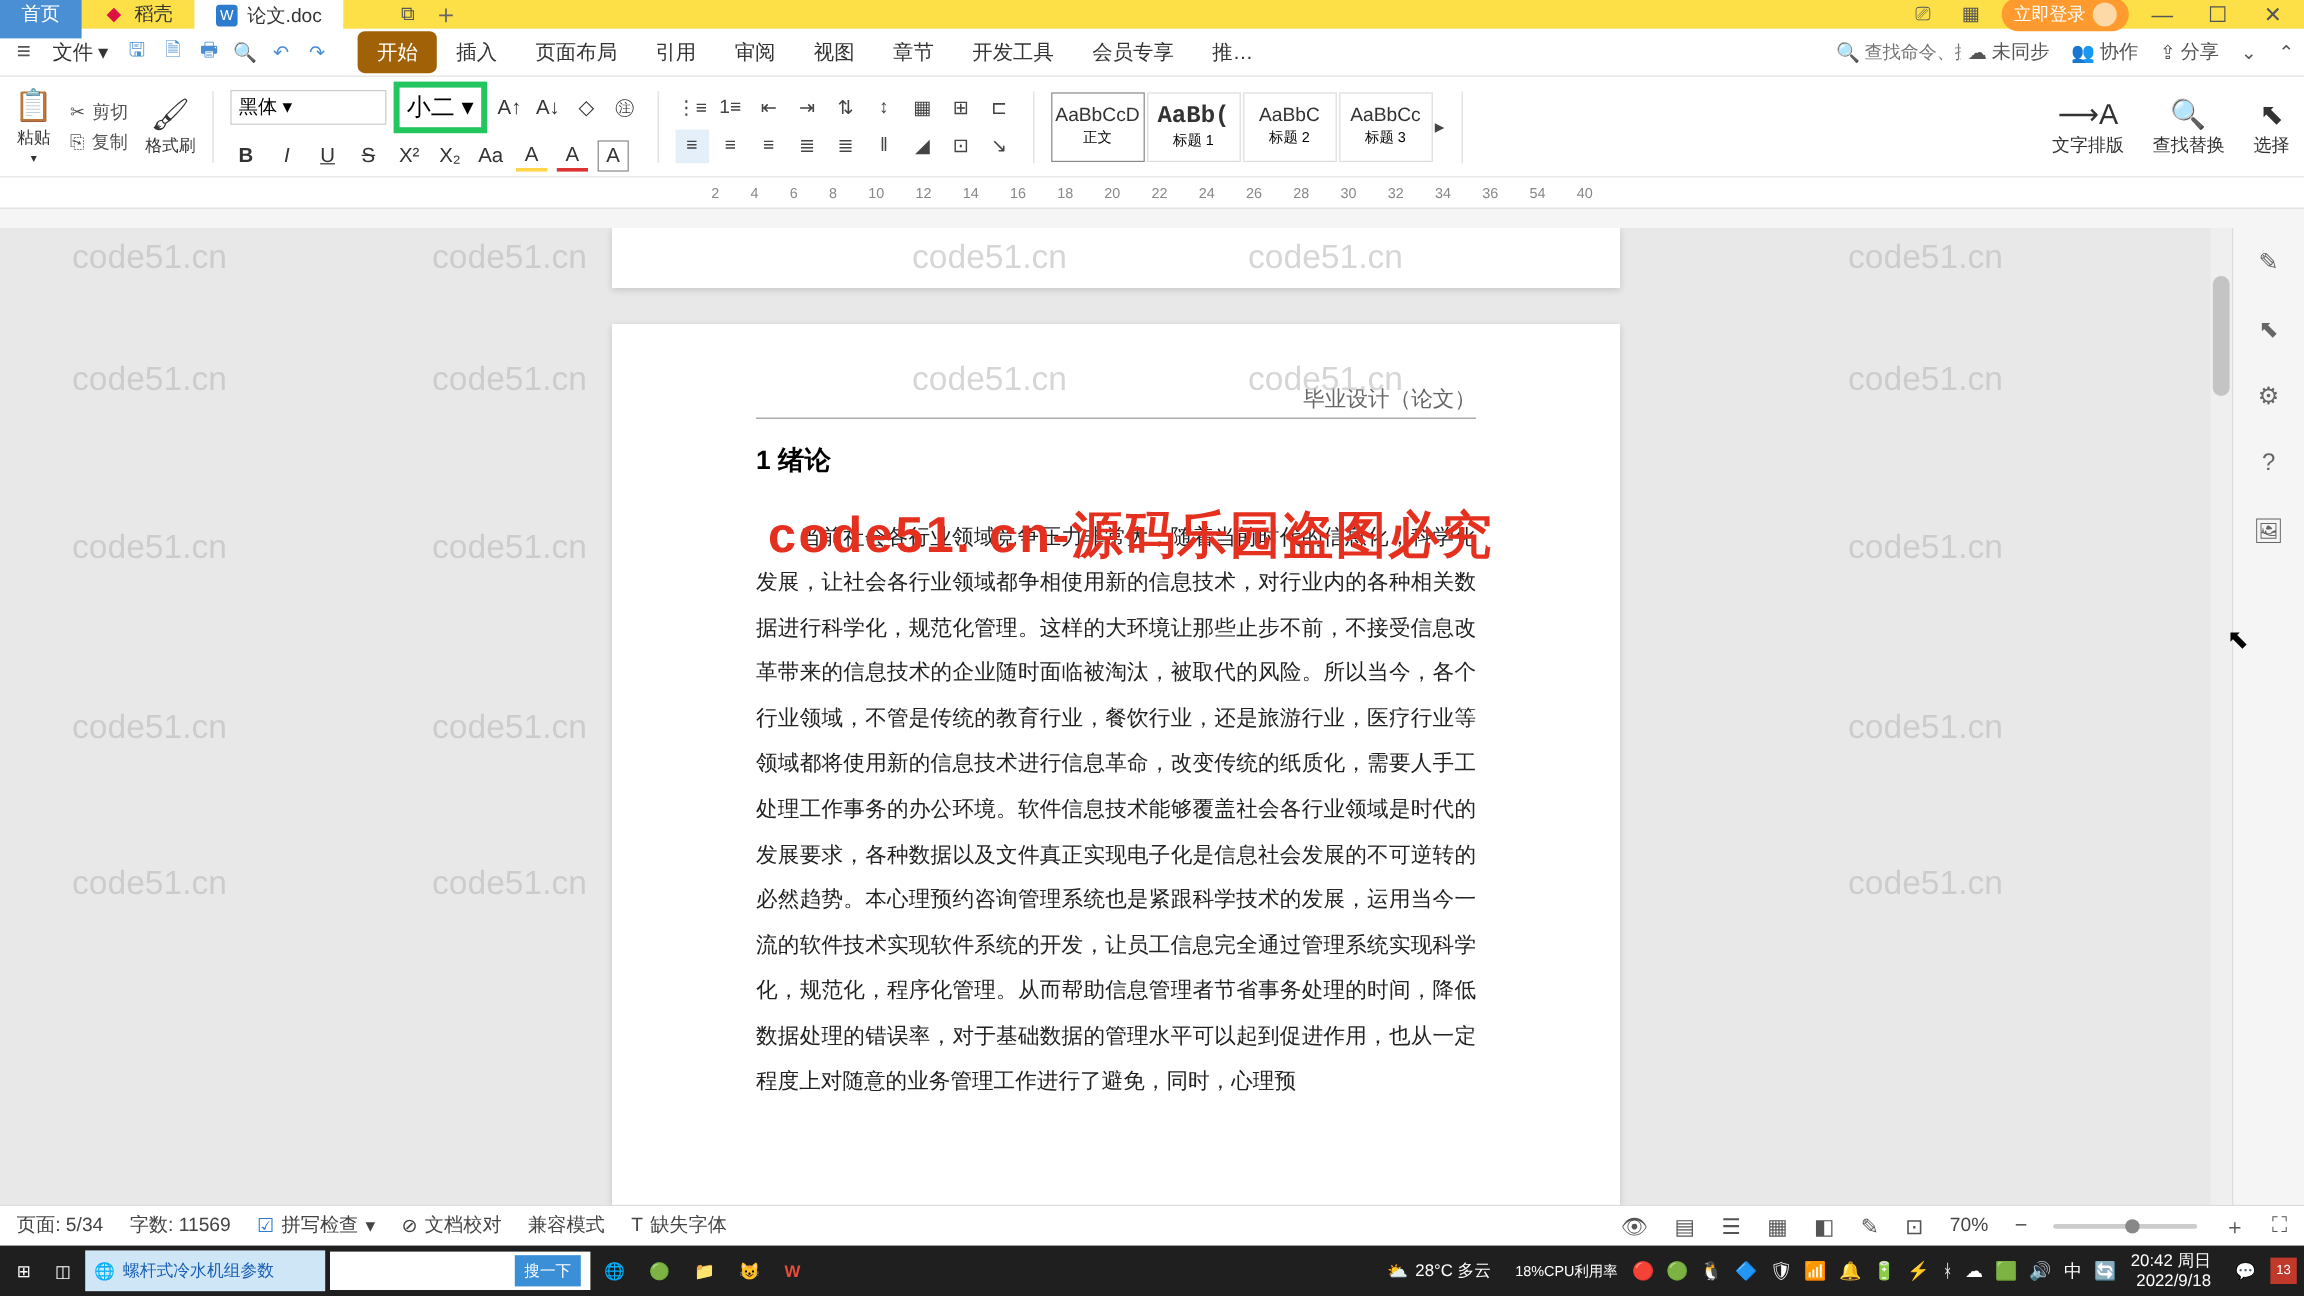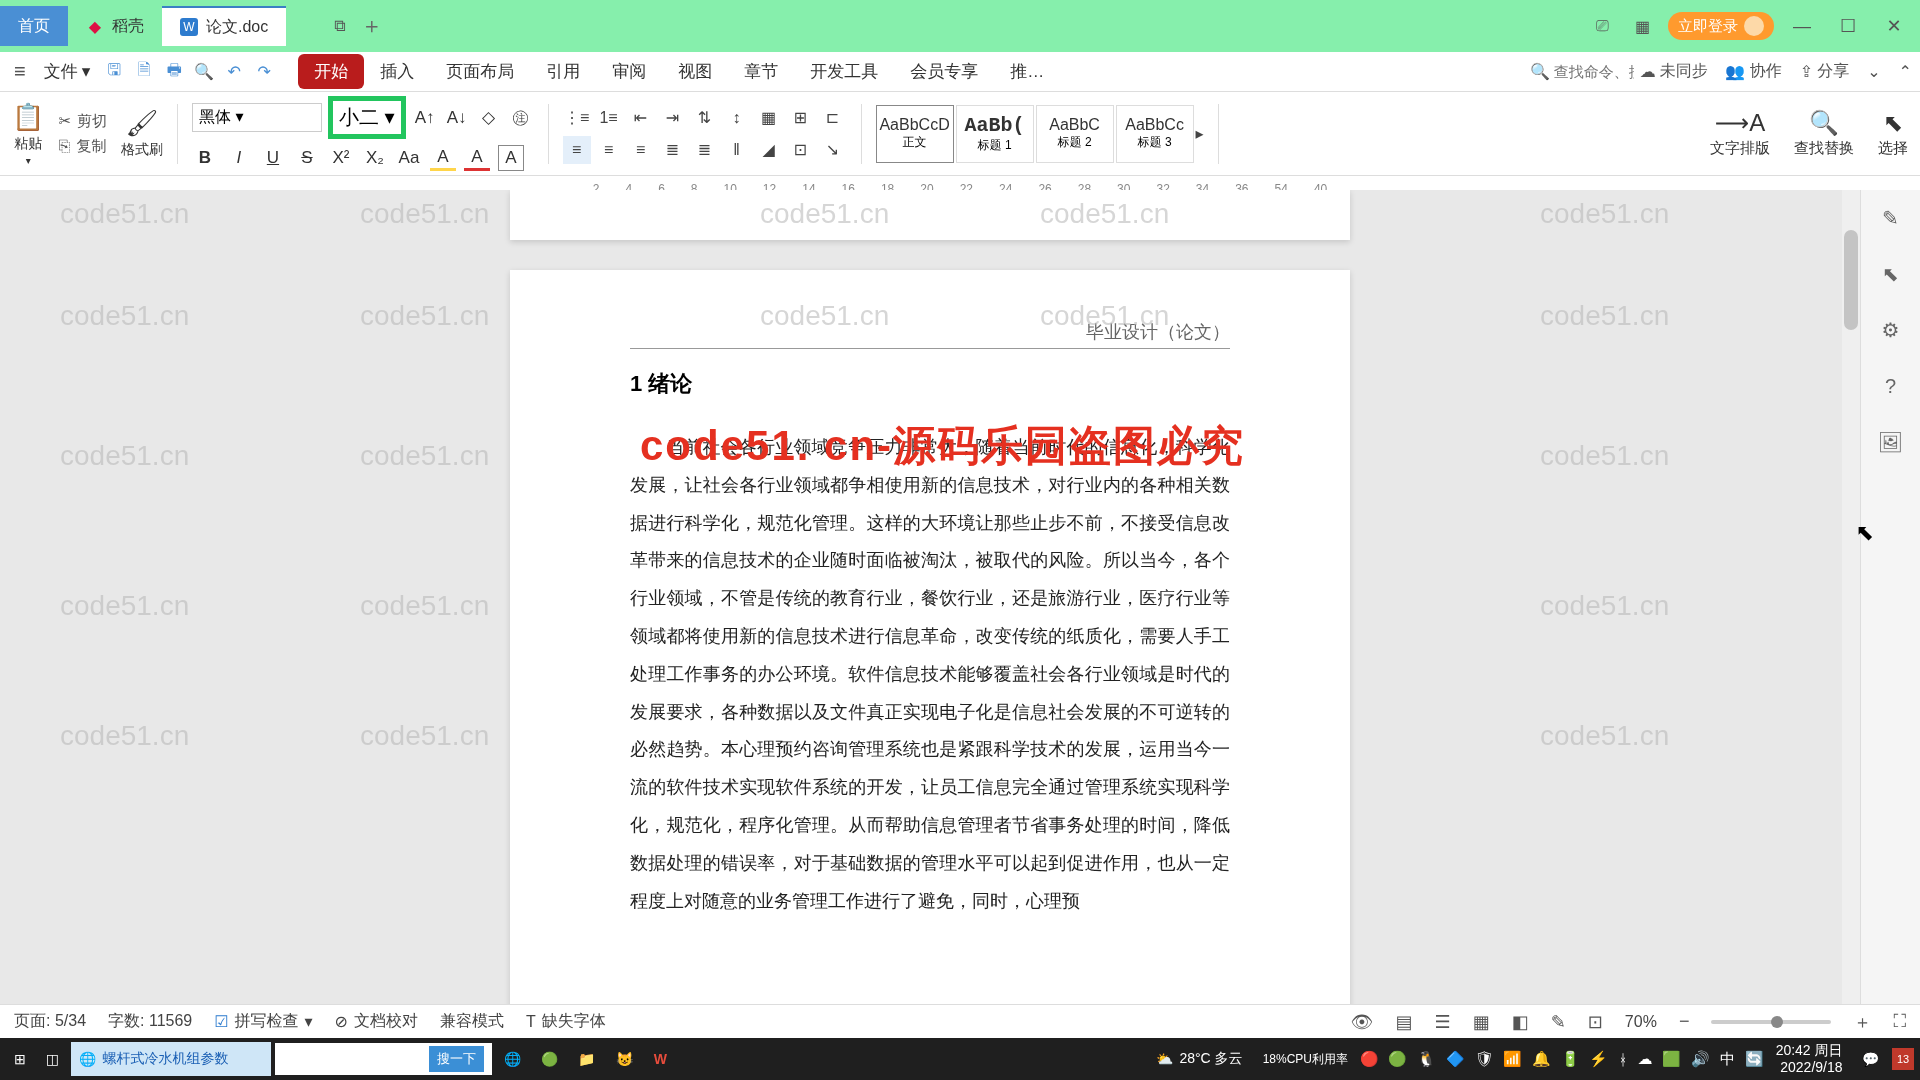--- a/index.html
+++ b/index.html
@@ -1,40 +1,40 @@
 <!DOCTYPE html>
 <html><head>
 <meta charset="utf-8">
 <style>
 * { margin:0; padding:0; box-sizing:border-box; font-family:"Microsoft YaHei",sans-serif; }
 body { width:1920px; height:1080px; background:#f5f5f5; overflow:hidden; position:relative; }
 
 
-.titlebar { height:52px; background:#86efac; display:flex; align-items:center; }
+.titlebar { height:24px; background:#fde047; display:flex; align-items:center; }
 .tab { height:40px; display:flex; align-items:center; padding:0 18px; font-size:16px; cursor:pointer; gap:8px; }
 .tab.home { background:#4a8fd4; color:#fff; }
 .tab.docker { color:#333; }
 .tab.active { background:#fff; color:#333; border-top:2px solid #3a7fc4; }
 .tab-icon { width:18px; height:18px; display:flex; align-items:center; justify-content:center; }
 .tab-add { width:36px; display:flex; align-items:center; justify-content:center; font-size:22px; color:#666; cursor:pointer; }
 .titlebar-spacer { flex:1; }
 .titlebar-right { display:flex; align-items:center; gap:10px; padding-right:8px; }
 .tb-btn { padding:4px 8px; font-size:16px; color:#555; cursor:pointer; }
 .login-pill { background:#ff9a2e; color:#fff; border-radius:14px; padding:4px 10px; display:flex; align-items:center; gap:6px; font-size:15px; }
 .avatar-circ { width:20px; height:20px; border-radius:50%; background:#fdd9a8; }
 .winctrl { width:36px; height:40px; display:flex; align-items:center; justify-content:center; color:#555; font-size:18px; cursor:pointer; }
 
 
 .menubar { height:40px; background:#fff; display:flex; align-items:center; padding:0 8px; gap:6px; border-bottom:1px solid #ddd; }
 .hamburger { font-size:20px; color:#555; padding:0 6px; }
 .menu-file { font-size:17px; color:#333; padding:0 6px; display:flex; align-items:center; gap:4px; }
 .qa-icon { width:24px; height:24px; display:flex; align-items:center; justify-content:center; color:#4a8fd4; cursor:pointer; }
 .menu-tabs { display:flex; gap:0; margin-left:16px; }
 .menu-tab { padding:6px 16px; font-size:17px; color:#333; cursor:pointer; }
-.menu-tab.active { background:#b91c1c; color:#fff; border-radius:6px; }
+.menu-tab.active { background:#a16207; color:#fff; border-radius:6px; }
 .menubar-spacer { flex:1; }
 .search-wrap { display:flex; align-items:center; gap:4px; color:#888; }
 .search-in { border:none; outline:none; font-size:15px; width:80px; color:#666; }
 .menu-right { display:flex; align-items:center; gap:18px; color:#555; font-size:16px; }
 .menu-right-item { display:flex; align-items:center; gap:4px; cursor:pointer; }
 
 
 .ribbon { height:84px; background:#fff; display:flex; align-items:center; padding:0 12px; gap:14px; border-bottom:1px solid #ddd; }
 .ribbon-big { display:flex; flex-direction:column; align-items:center; font-size:14px; color:#333; cursor:pointer; gap:2px; }
 .ribbon-big .ico { font-size:26px; }

